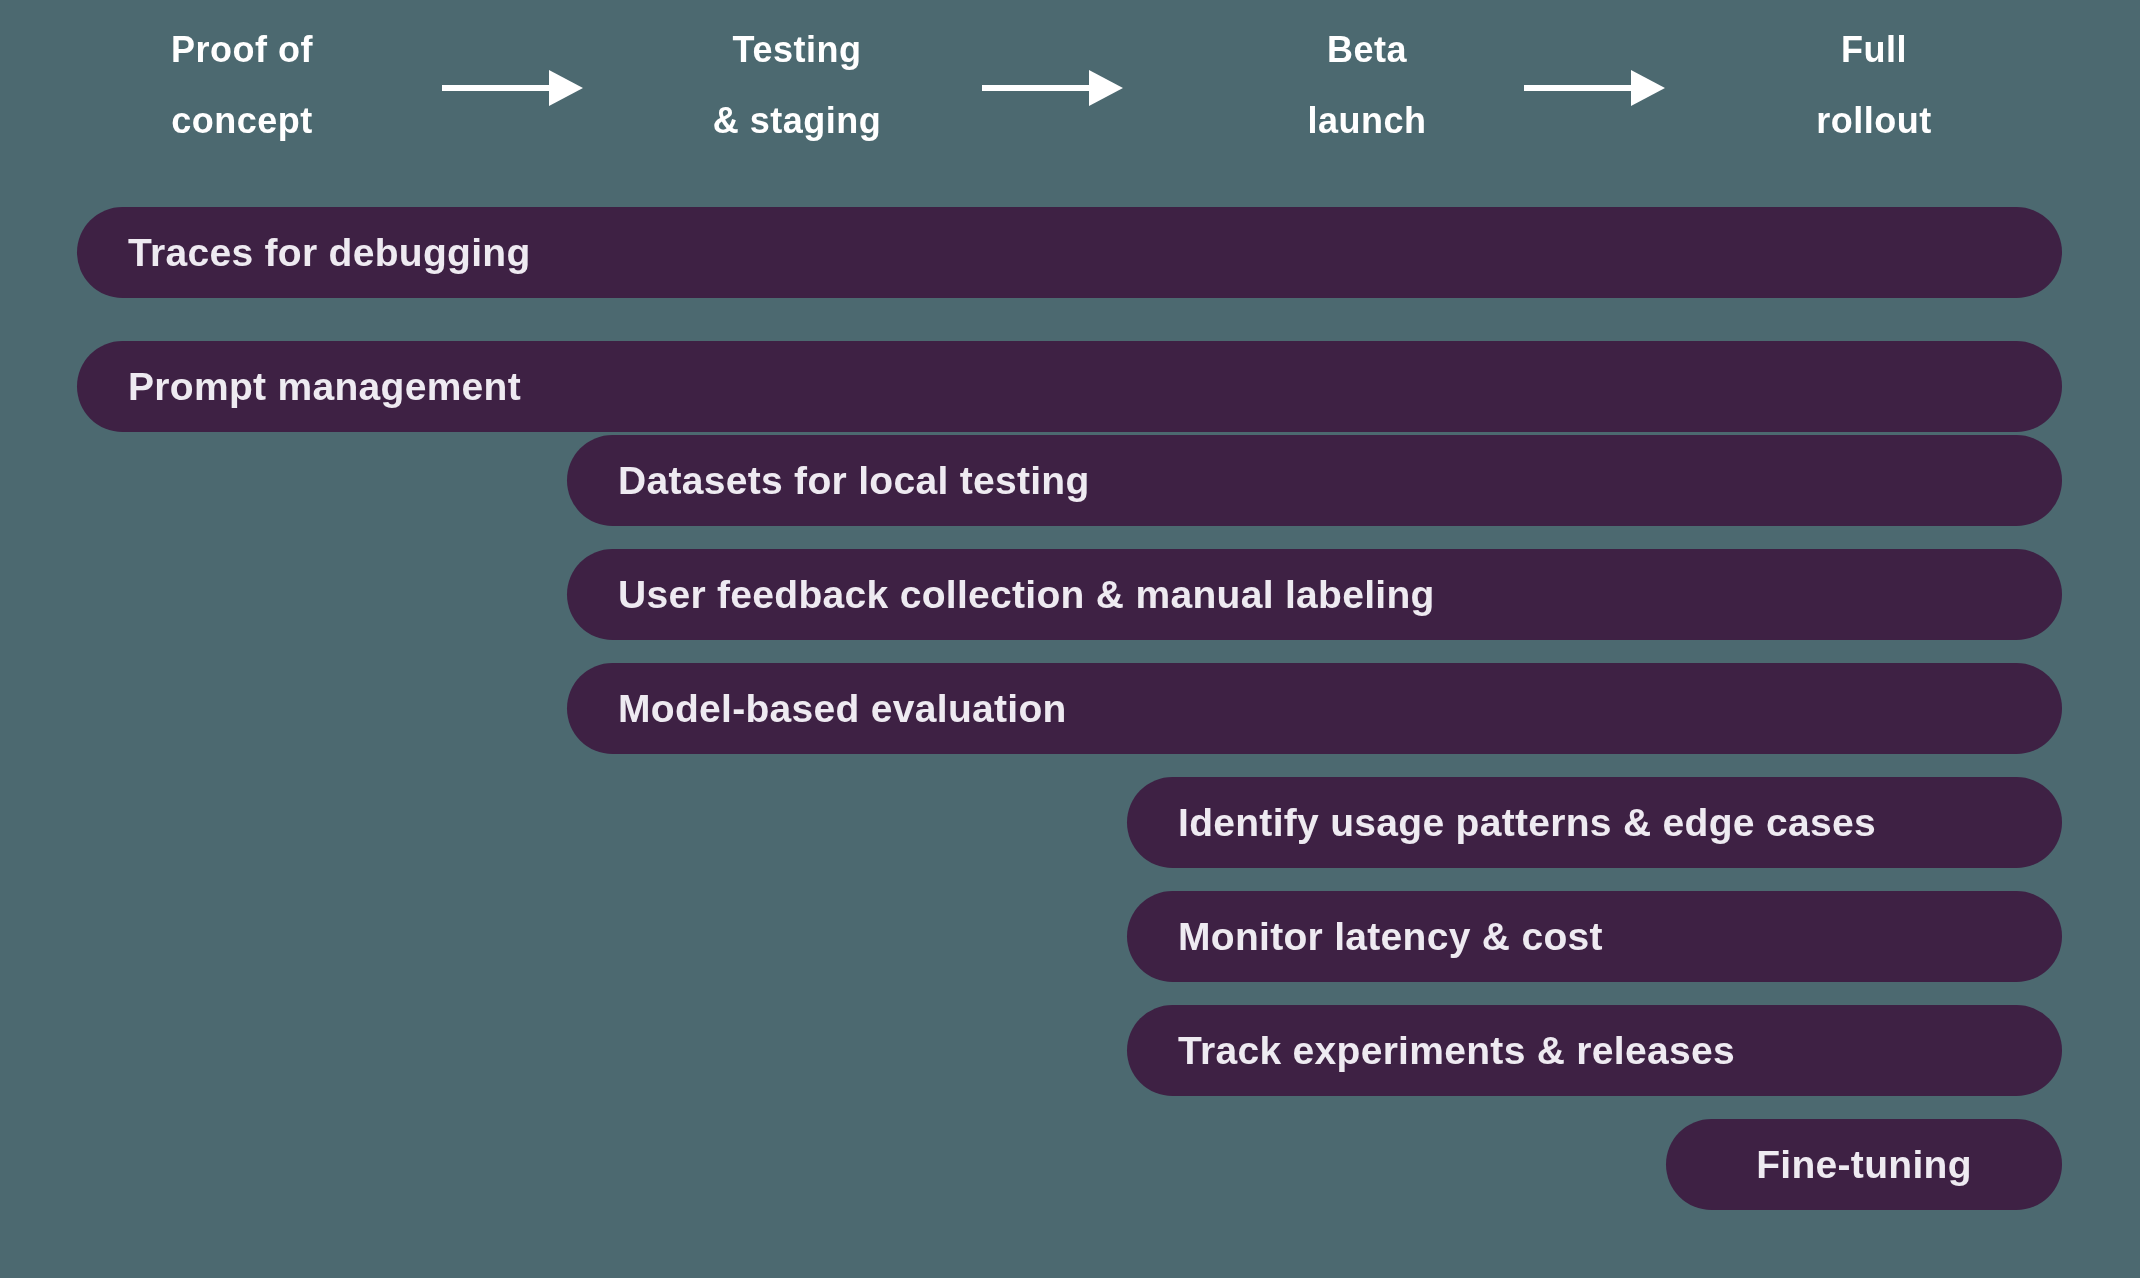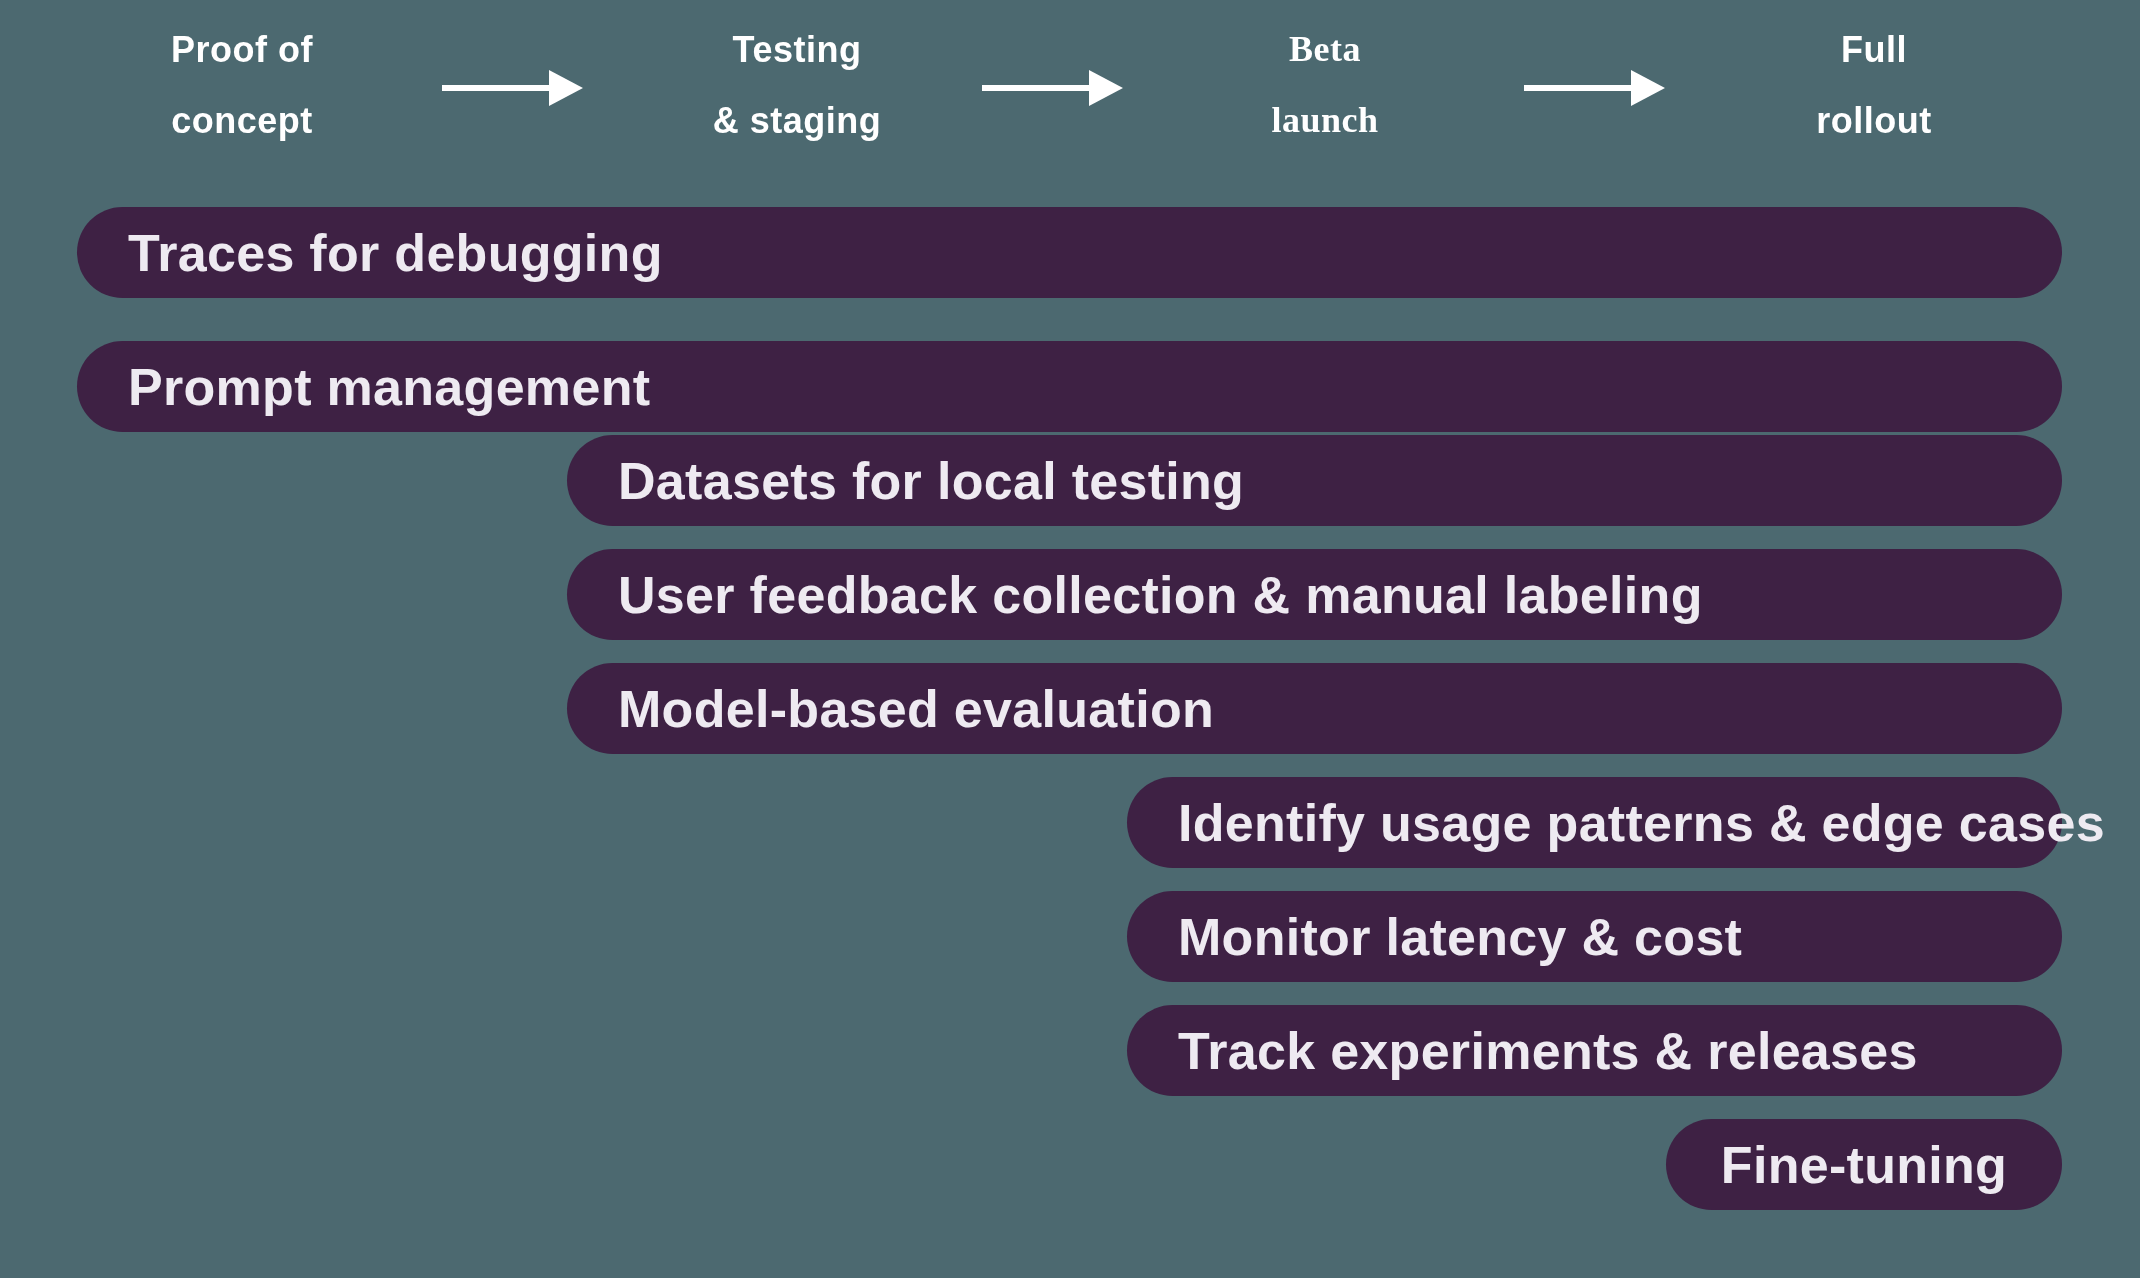--- a/index.html
+++ b/index.html
@@ -41,36 +41,36 @@
     align-items: center;
     box-sizing: border-box;
     padding: 0 44px 0 51px;
   }
   .bar.center {
     justify-content: center;
     padding: 0 24px;
   }
   .bar-label {
     color: var(--bar-text, #EEEAF1);
-    font-size: 52px;
+    font-size: 39px;
     font-weight: 700;
     letter-spacing: 0.3px;
     white-space: nowrap;
   }
 </style>
 </head>
 <body>
 
 <div class="canvas">
   <div id="stage-header">
       <div class="stage-label" style="left: 12px;">Proof of
 concept</div>
       <div class="stage-label" style="left: 567px;">Testing
 &amp; staging</div>
-      <div class="stage-label" style="left: 1095px; font-family: Liberation Serif, serif;">Beta
+      <div class="stage-label" style="left: 1137px;">Beta
 launch</div>
       <div class="stage-label" style="left: 1644px;">Full
 rollout</div>
     </div>
   <div id="arrow-layer">
       <svg class="arrow" viewBox="0 0 141 44" style="left: 442px;">
         <line x1="0" y1="22" x2="112" y2="22" stroke="#FFFFFF" stroke-width="6"></line>
         <path d="M107 4 L141 22 L107 40 Z" fill="#FFFFFF"></path>
       </svg>
       <svg class="arrow" viewBox="0 0 141 44" style="left: 982px;">

